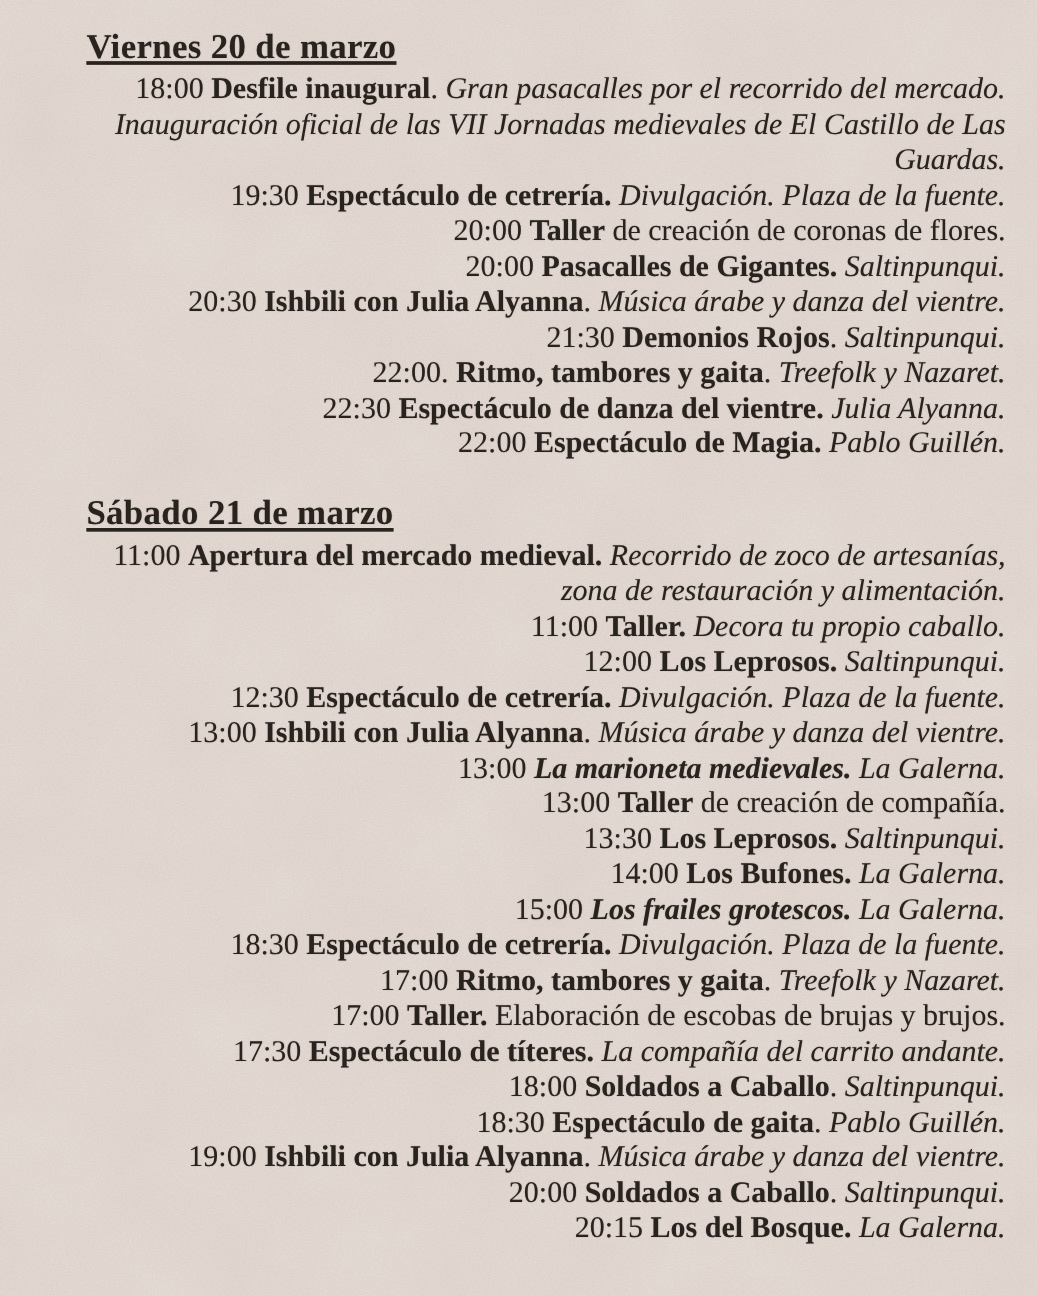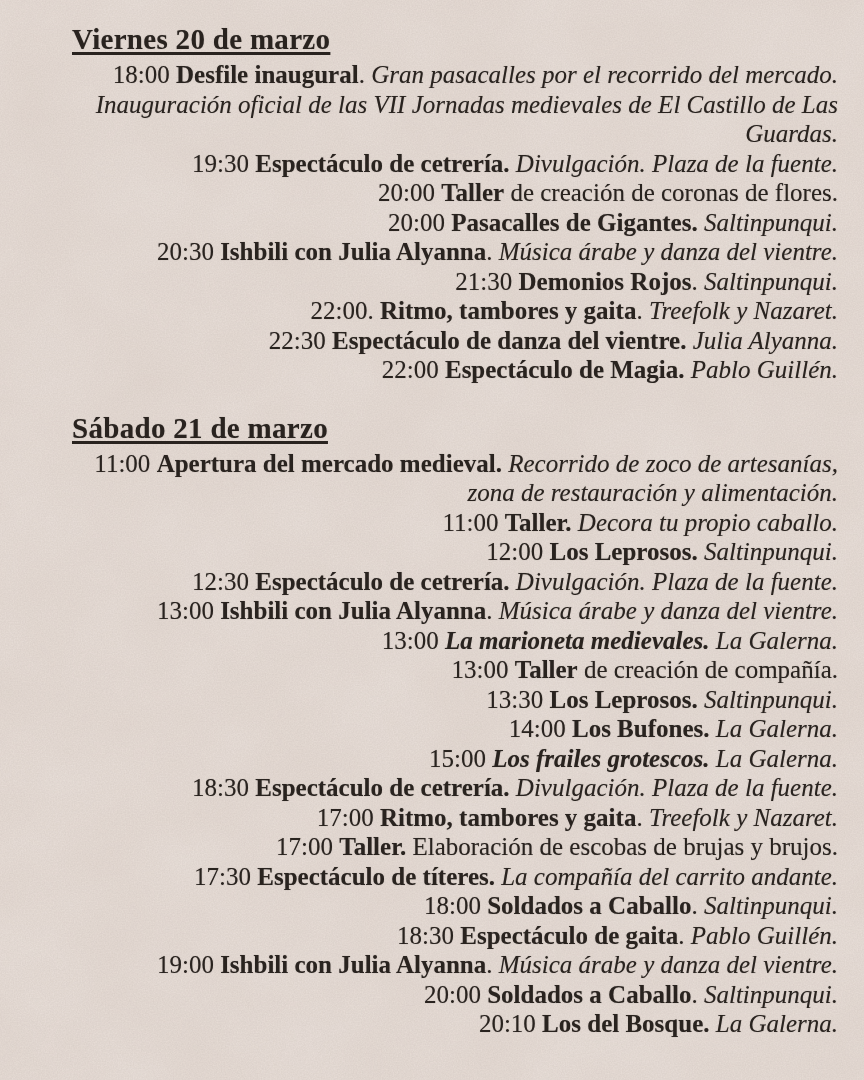--- a/index.html
+++ b/index.html
@@ -120,16 +120,16 @@
   <p class="event"><span class="time">17:30</span> <span class="title bold">Espectáculo de títeres.</span><span class="sep"> </span><span class="desc italic">La compañía del carrito andante.</span></p>
 
   <p class="event"><span class="time">18:00</span> <span class="title bold">Soldados a Caballo</span><span class="sep">. </span><span class="desc italic">Saltinpunqui.</span></p>
 
   <p class="event"><span class="time">18:30</span> <span class="title bold">Espectáculo de gaita</span><span class="sep">. </span><span class="desc italic">Pablo Guillén.</span></p>
 
   <p class="event"><span class="time">19:00</span> <span class="title bold">Ishbili con Julia Alyanna</span><span class="sep">. </span><span class="desc italic">Música árabe y danza del vientre.</span></p>
 
   <p class="event"><span class="time">20:00</span> <span class="title bold">Soldados a Caballo</span><span class="sep">. </span><span class="desc italic">Saltinpunqui.</span></p>
 
-  <p class="event"><span class="time">20:10</span> <span class="title bold">Los del Bosque.</span><span class="sep"> </span><span class="desc italic">La Galerna.</span></p>
+  <p class="event"><span class="time">20:15</span> <span class="title bold">Los del Bosque.</span><span class="sep"> </span><span class="desc italic">La Galerna.</span></p>
 </div>
   </section>
 </main>
 
 </body></html>

